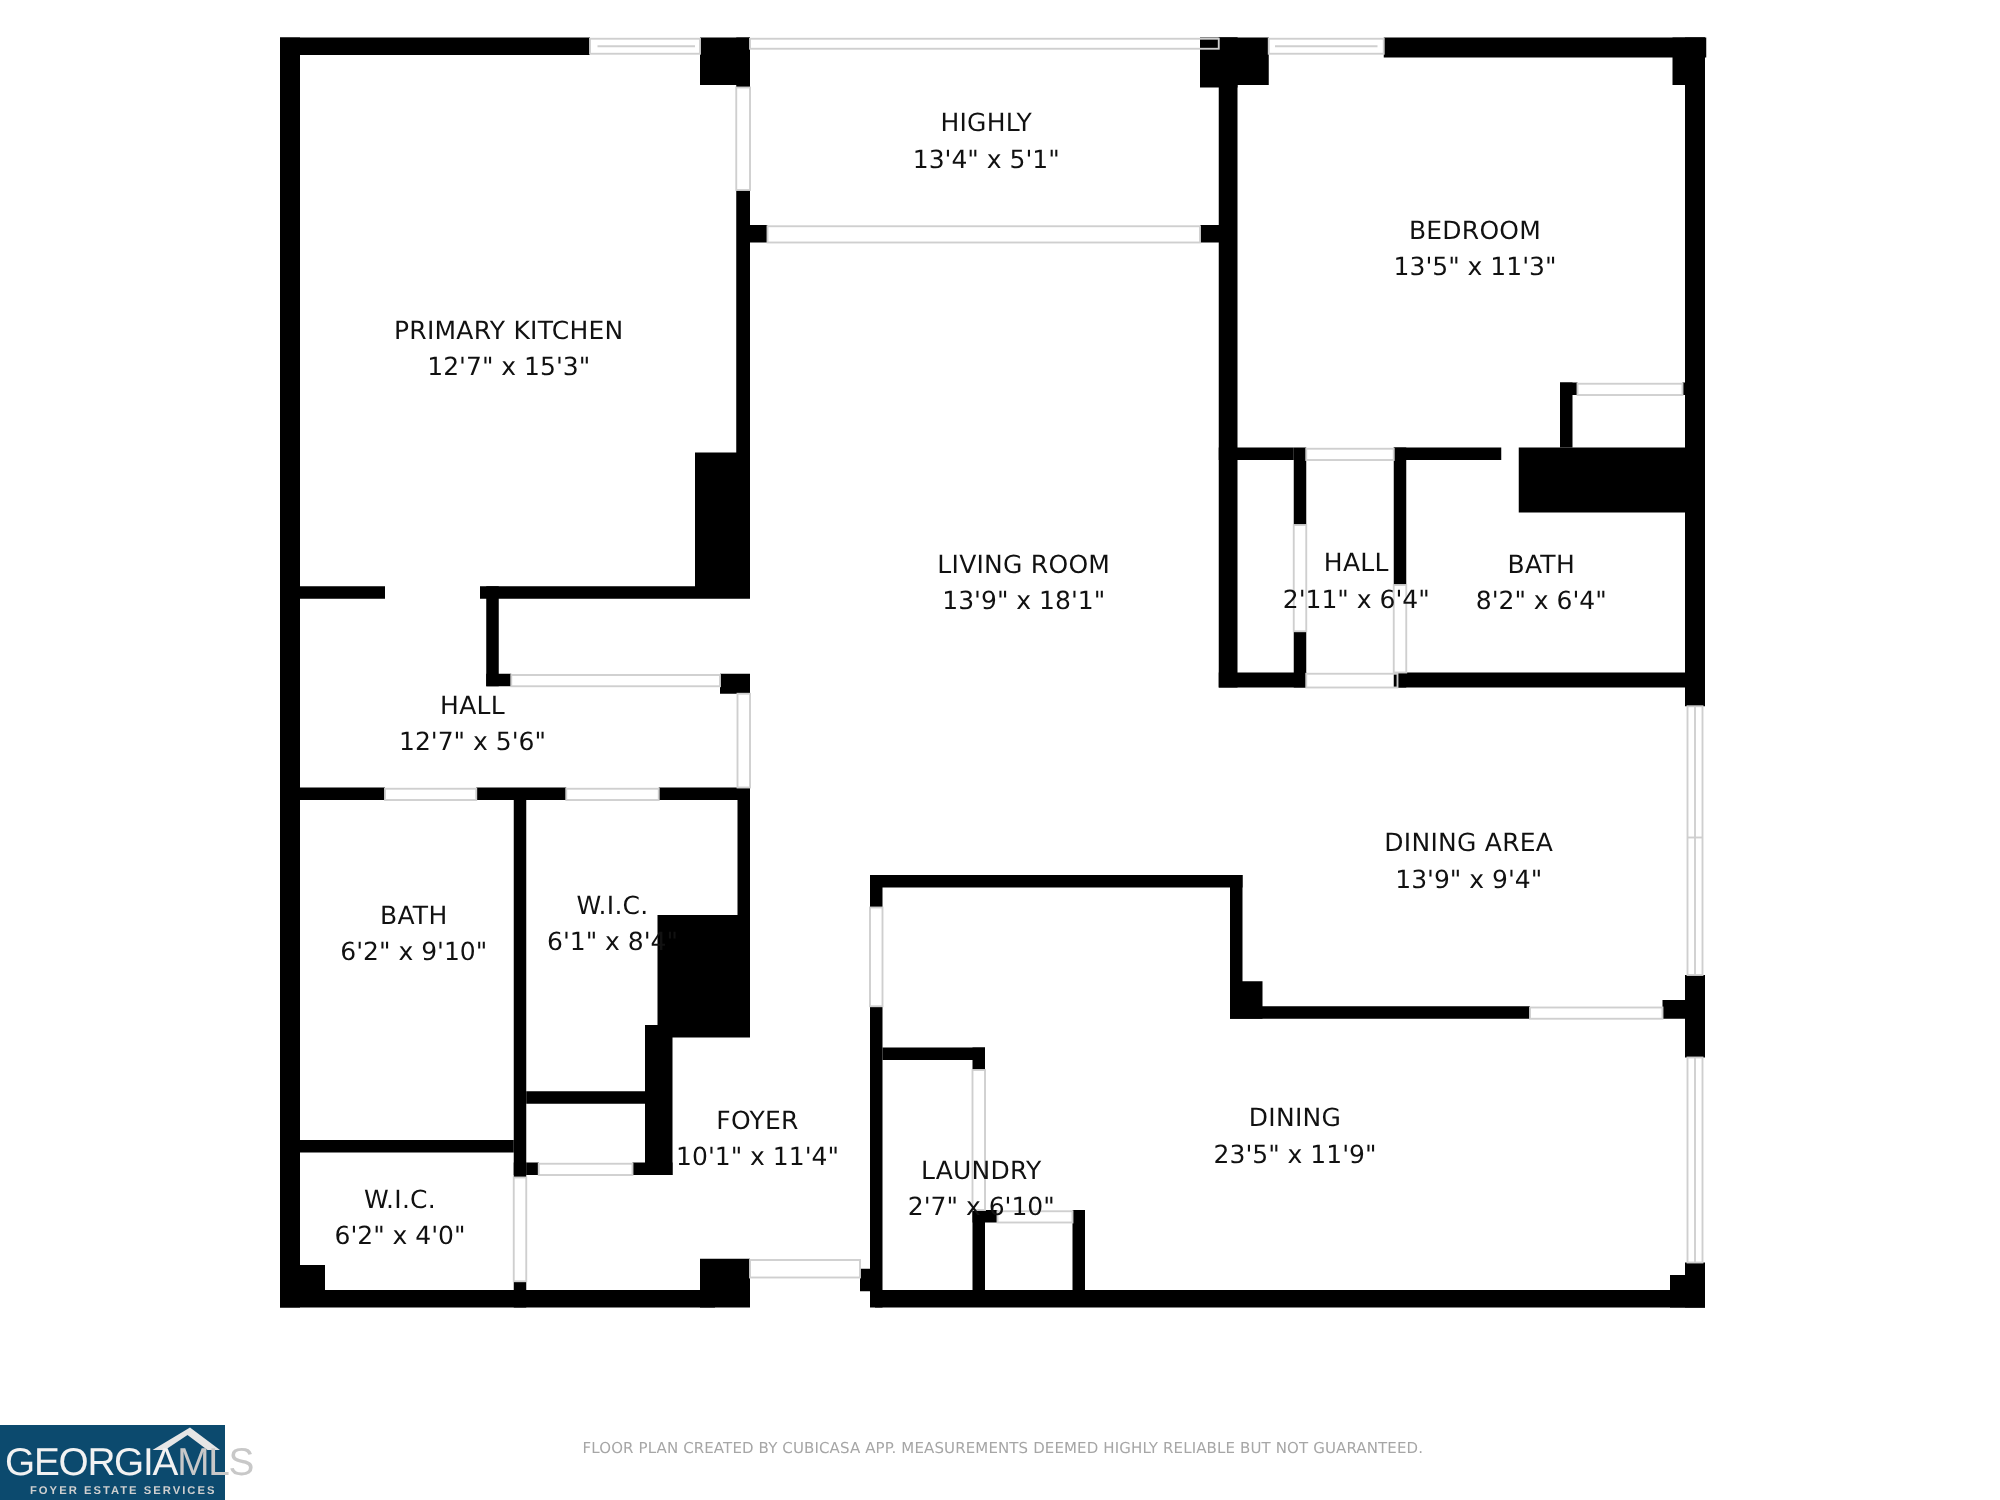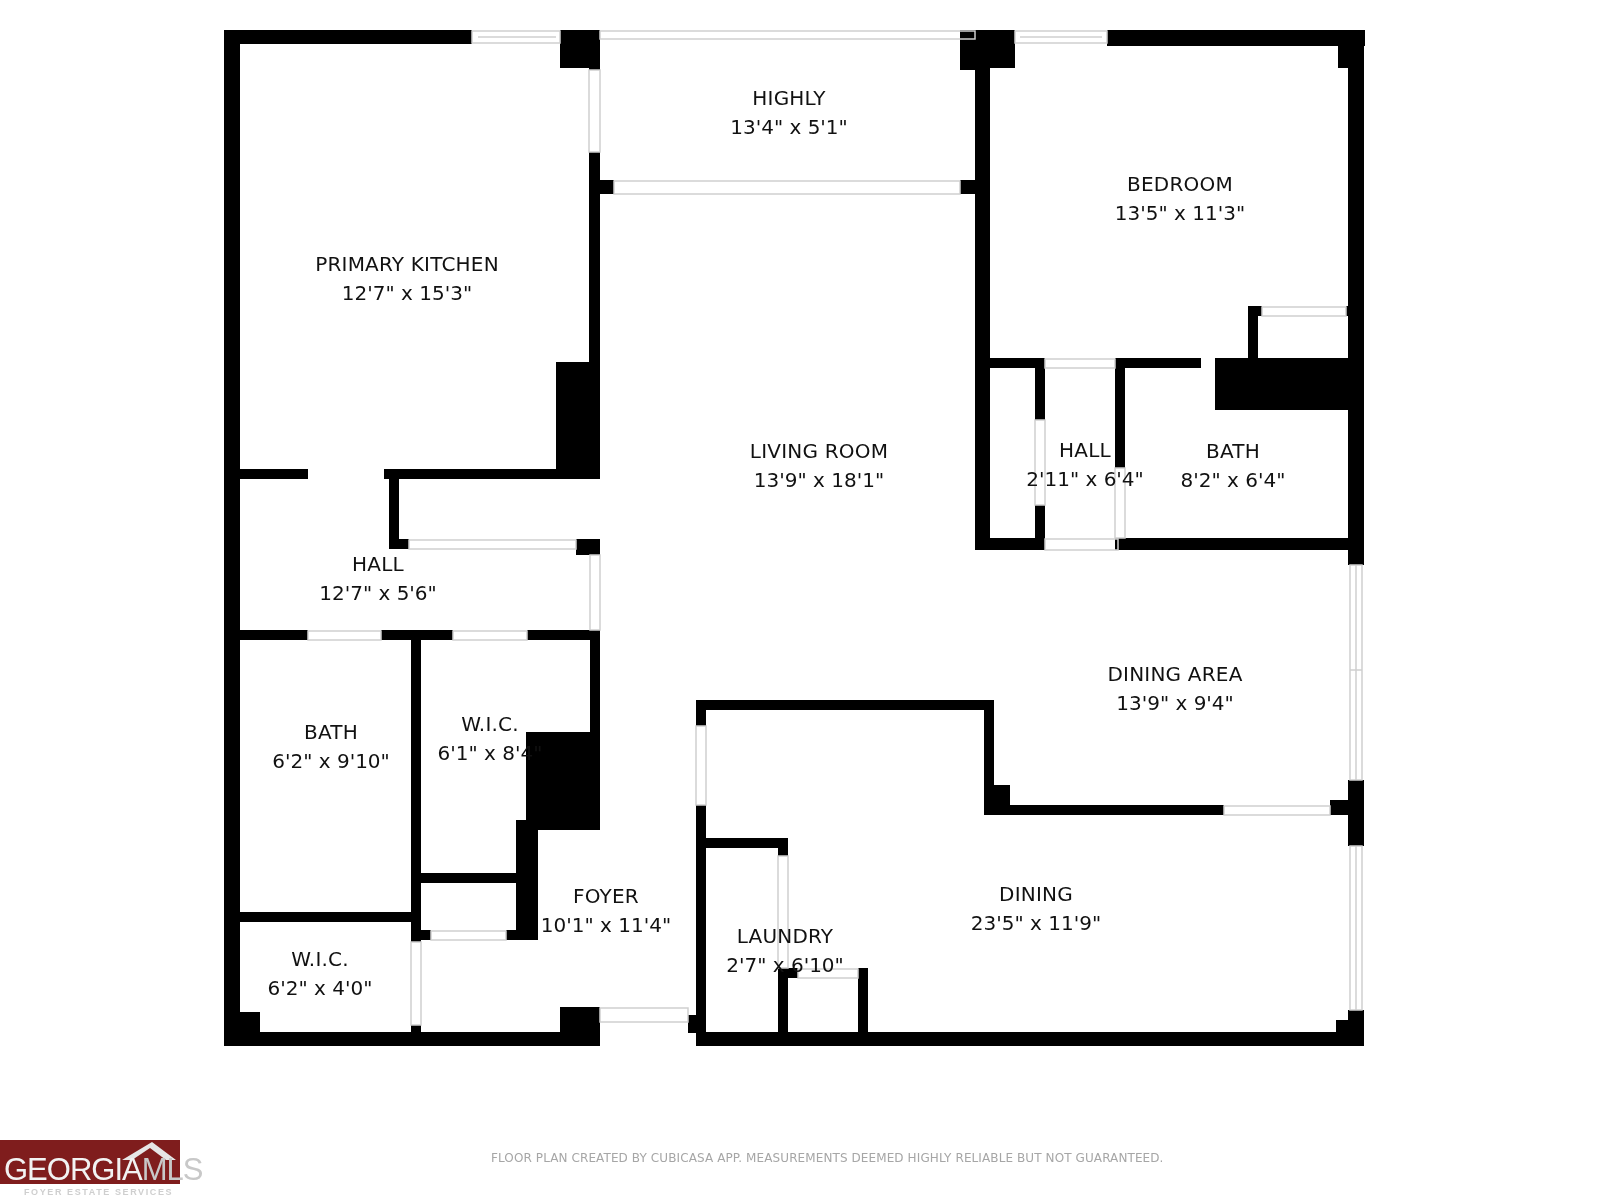--- a/index.html
+++ b/index.html
@@ -1,22 +1,22 @@
 <!DOCTYPE html>
 <html><head>
 <meta charset="utf-8">
 <style>
   html, body { margin: 0; padding: 0; background: #ffffff; }
   body { width: 1600px; height: 1200px; position: relative; overflow: hidden; font-family: "DejaVu Sans", sans-serif; }
   #plan { position: absolute; left: 0; top: 0; width: 1600px; height: 1200px; }
   .room-label { position: absolute; text-align: center; color: #111; transform: translateX(-50%); white-space: nowrap; }
   .room-name { font-size: 20px; line-height: 28px; letter-spacing: 0.2px; }
   .room-dim { font-size: 20px; line-height: 30px; }
-  .footer { position: absolute; left: 466px; top: 1151px; font-size: 12px; color: #a6a6a6; letter-spacing: 0.1px; white-space: nowrap; margin-left: 25px; }
-  .logo { position: absolute; left: 0; top: 1140px; width: 180px; height: 44px; background: #7f1d1d; }
+  .footer { position: absolute; left: 466px; top: 1151px; font-size: 12px; color: #a6a6a6; letter-spacing: 0.1px; white-space: nowrap; }
+  .logo { position: absolute; left: 0; top: 1140px; width: 180px; height: 60px; background: #0c4a6e; }
   .logo-main { position: absolute; left: 4px; top: 12px; font-size: 31px; line-height: 36px; color: #f2f2f2; letter-spacing: -1px; font-family: "Liberation Sans", sans-serif; }
   .logo-main .mls { color: #c8c8c8; }
   .logo-sub { position: absolute; left: 24px; top: 47px; font-size: 9px; color: #cfcfcf; letter-spacing: 1.6px; font-weight: bold; font-family: "Liberation Sans", sans-serif; }
   .logo-roof { position: absolute; left: 120px; top: 0; }
 </style>
 </head>
 <body>
 
 <svg id="plan" viewBox="0 0 1600 1200" xmlns="http://www.w3.org/2000/svg">
   <g fill="#000">

